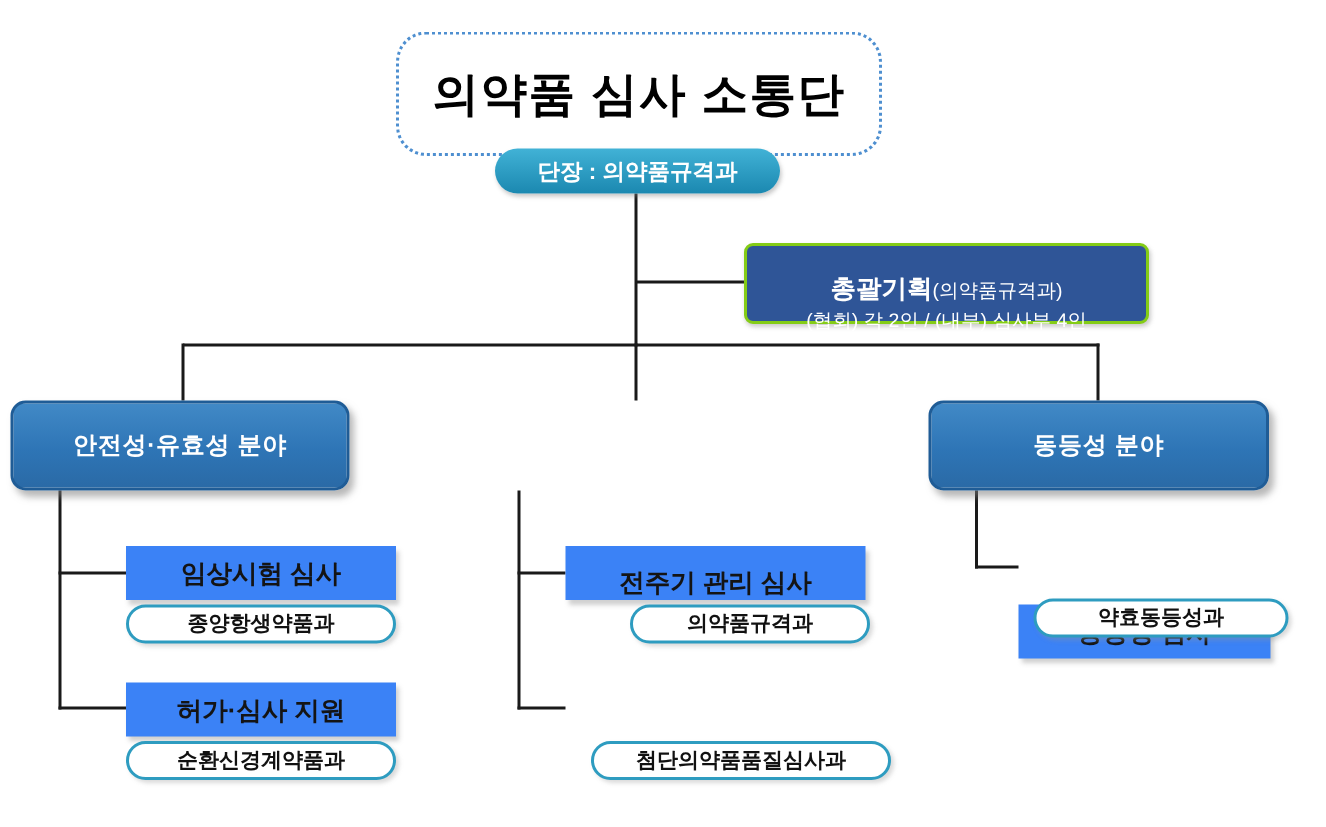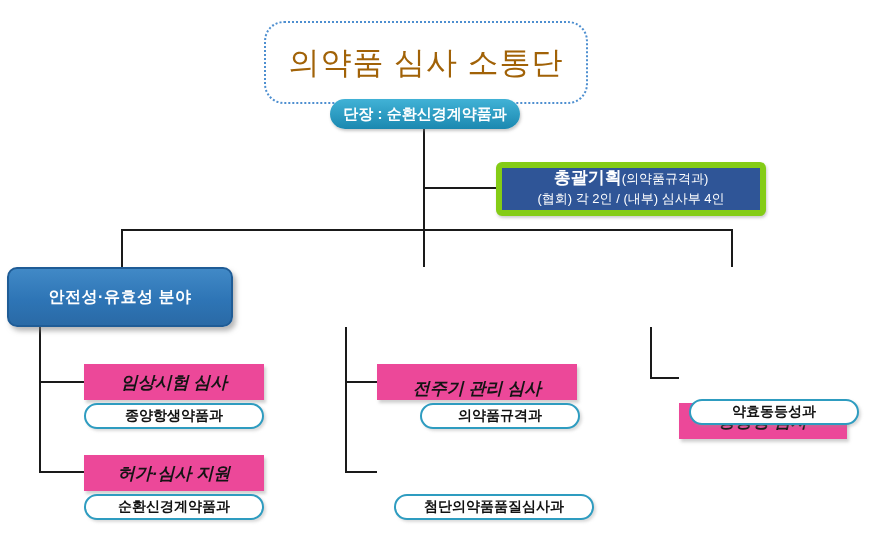--- a/index.html
+++ b/index.html
@@ -5,52 +5,51 @@
   html,body{margin:0;padding:0;background:#fff;}
   .canvas{
     position:relative;width:884px;height:551px;background:#ffffff;overflow:hidden;
     font-family:"Liberation Sans","DejaVu Sans",sans-serif;
   }
   .line{position:absolute;background:#1a1a1a;}
   .title-box{
     position:absolute;left:264px;top:21px;width:320px;height:79px;
     border:2px dotted #4e8fd0;border-radius:20px;background:#ffffff;
     display:flex;align-items:center;justify-content:center;
-    font-size:31px;font-weight:400;color:#a16207;letter-spacing:1px;
+    font-size:31px;font-weight:700;color:#000000;letter-spacing:1px;
   }
   .badge{
     position:absolute;left:330px;top:99px;width:190px;height:30px;
     background:linear-gradient(180deg,#41b2d6 0%,#1b88b0 100%);
     border-radius:15px;display:flex;align-items:center;justify-content:center;
     color:#fff;font-size:15px;font-weight:700;
     box-shadow:1px 2px 3px rgba(130,130,130,.45);
   }
   .planning{
     position:absolute;left:496px;top:162px;width:270px;height:54px;
-    background:#2f5597;border:6px solid #84cc16;border-radius:6px;
-    color:#fff;text-align:center;box-sizing:border-box;padding-top:0;
+    background:#2f5597;border:2px solid #84cc16;border-radius:6px;
+    color:#fff;text-align:center;box-sizing:border-box;padding-top:19px;
     box-shadow:1px 2px 3px rgba(130,130,130,.4);
   }
   .planning .l1{font-size:13px;line-height:20px;}
   .planning .l1 b{font-size:17px;font-weight:800;}
   .planning .l2{font-size:13px;line-height:20px;}
   .branch{
     position:absolute;top:267px;height:60px;
     background:linear-gradient(180deg,#4189c6 0%,#2e75b6 55%,#2a6aa6 100%);
     border:2px solid #1f5c96;border-radius:10px;box-sizing:border-box;
     display:flex;align-items:center;justify-content:center;
     color:#fff;font-size:16px;font-weight:800;letter-spacing:.5px;
     box-shadow:3px 4px 5px rgba(125,125,125,.55);
   }
   .sub{
-    position:absolute;height:36px;background:#ec4899;
+    position:absolute;height:36px;background:#3b82f6;
     display:flex;align-items:center;justify-content:center;
     font-size:17px;font-weight:800;color:#141414;
     box-shadow:2px 3px 3px rgba(150,150,150,.45);
-    font-style:italic;
   }
   .pill{
     position:absolute;height:26px;background:#ffffff;
     border:2px solid #2e9cc0;border-radius:15px;box-sizing:border-box;
     display:flex;align-items:center;justify-content:center;
     font-size:14px;font-weight:700;color:#111;
     box-shadow:2px 2px 3px rgba(150,150,150,.35);
     text-align:center;
   }
 </style>
@@ -74,30 +73,33 @@
   <div class="line" style="left:345px;top:381px;width:32px;height:2px;"></div>
   <div class="line" style="left:345px;top:471px;width:32px;height:2px;"></div>
 
   <div class="line" style="left:650px;top:327px;width:2px;height:52px;"></div>
   <div class="line" style="left:650px;top:377px;width:29px;height:2px;"></div>
 
   <div class="title-box">
     <span>의약품 심사 소통단</span>
   </div>
   <div class="badge">
-    <span>단장 : 순환신경계약품과</span>
+    <span>단장 : 의약품규격과</span>
   </div>
 
   <div class="planning">
     <div class="l1"><b>총괄기획</b><span>(의약품규격과)</span></div>
     <div class="l2">(협회) 각 2인 / (내부) 심사부 4인</div>
   </div>
 
   <div class="branch" style="left:7px;width:226px;">
     <span>안전성·유효성 분야</span>
+  </div>
+  <div class="branch" style="left:619px;width:227px;">
+    <span>동등성 분야</span>
   </div>
 
   <div class="sub" style="left:84px;top:364px;width:180px;">
     <span>임상시험 심사</span>
   </div>
   <div class="pill" style="left:84px;top:403px;width:180px;">
     <span>종양항생약품과</span>
   </div>
   <div class="sub" style="left:84px;top:455px;width:180px;">
     <span>허가·심사 지원</span>

